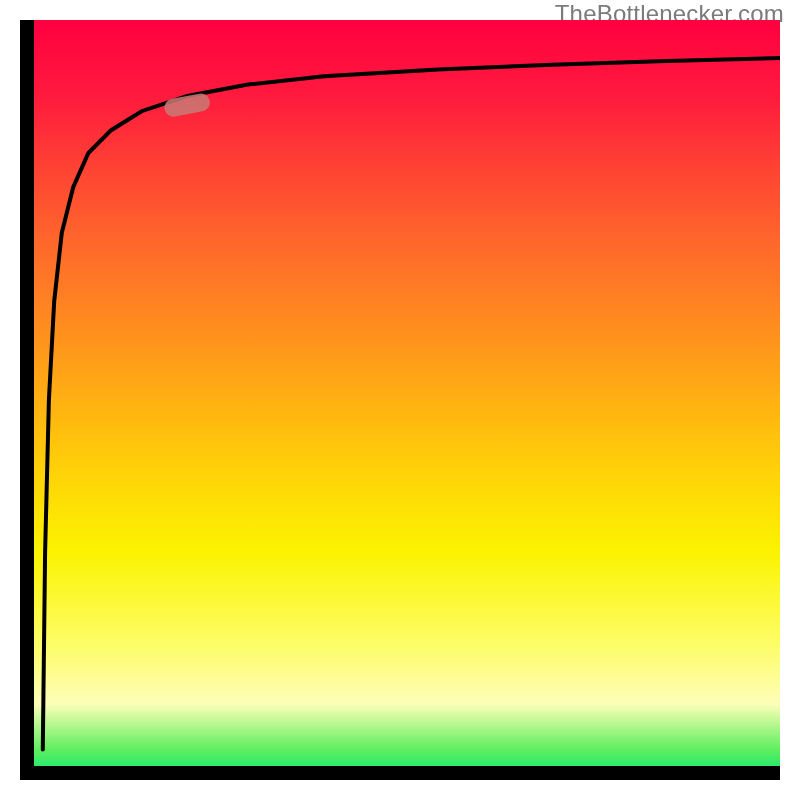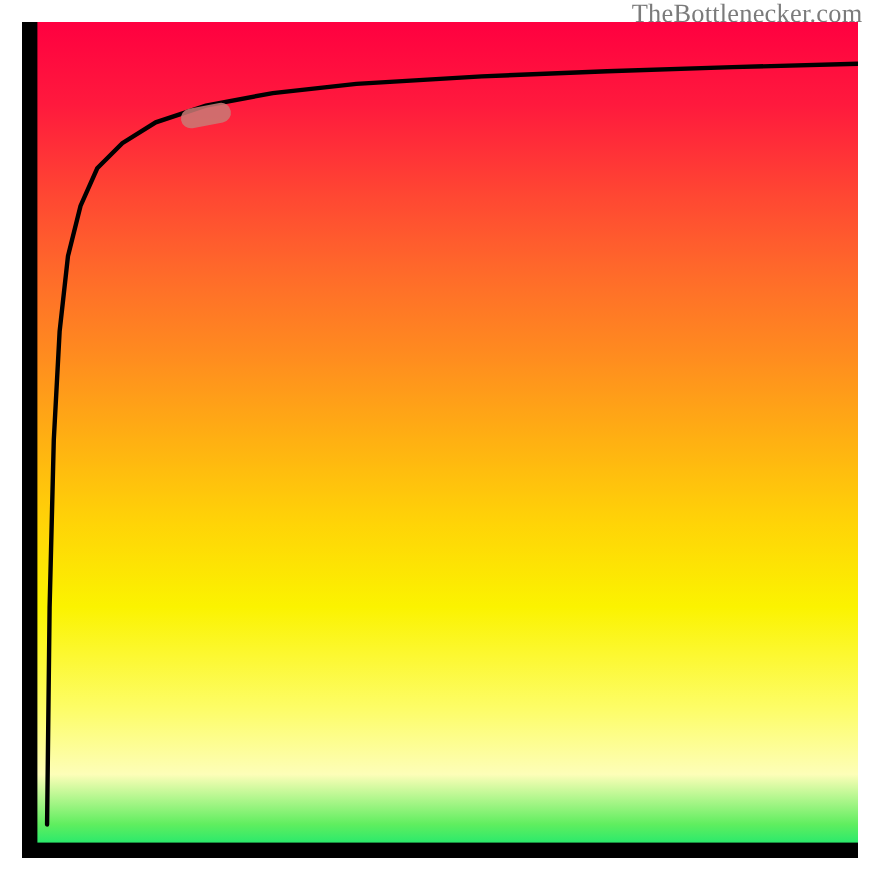--- a/index.html
+++ b/index.html
@@ -65,21 +65,20 @@
     height: 760px;
     pointer-events: none;
   }
   .attribution {
     position: absolute;
     top: 0px;
     right: 16px;
     color: #7b7b7b;
     font-size: 24px;
     letter-spacing: 0.2px;
-    font-family: Liberation Serif, serif;
   }
   
   .marker {
     fill: #c97a76;
     opacity: 0.85;
   }
 </style>
 </head>
 <body>
 

